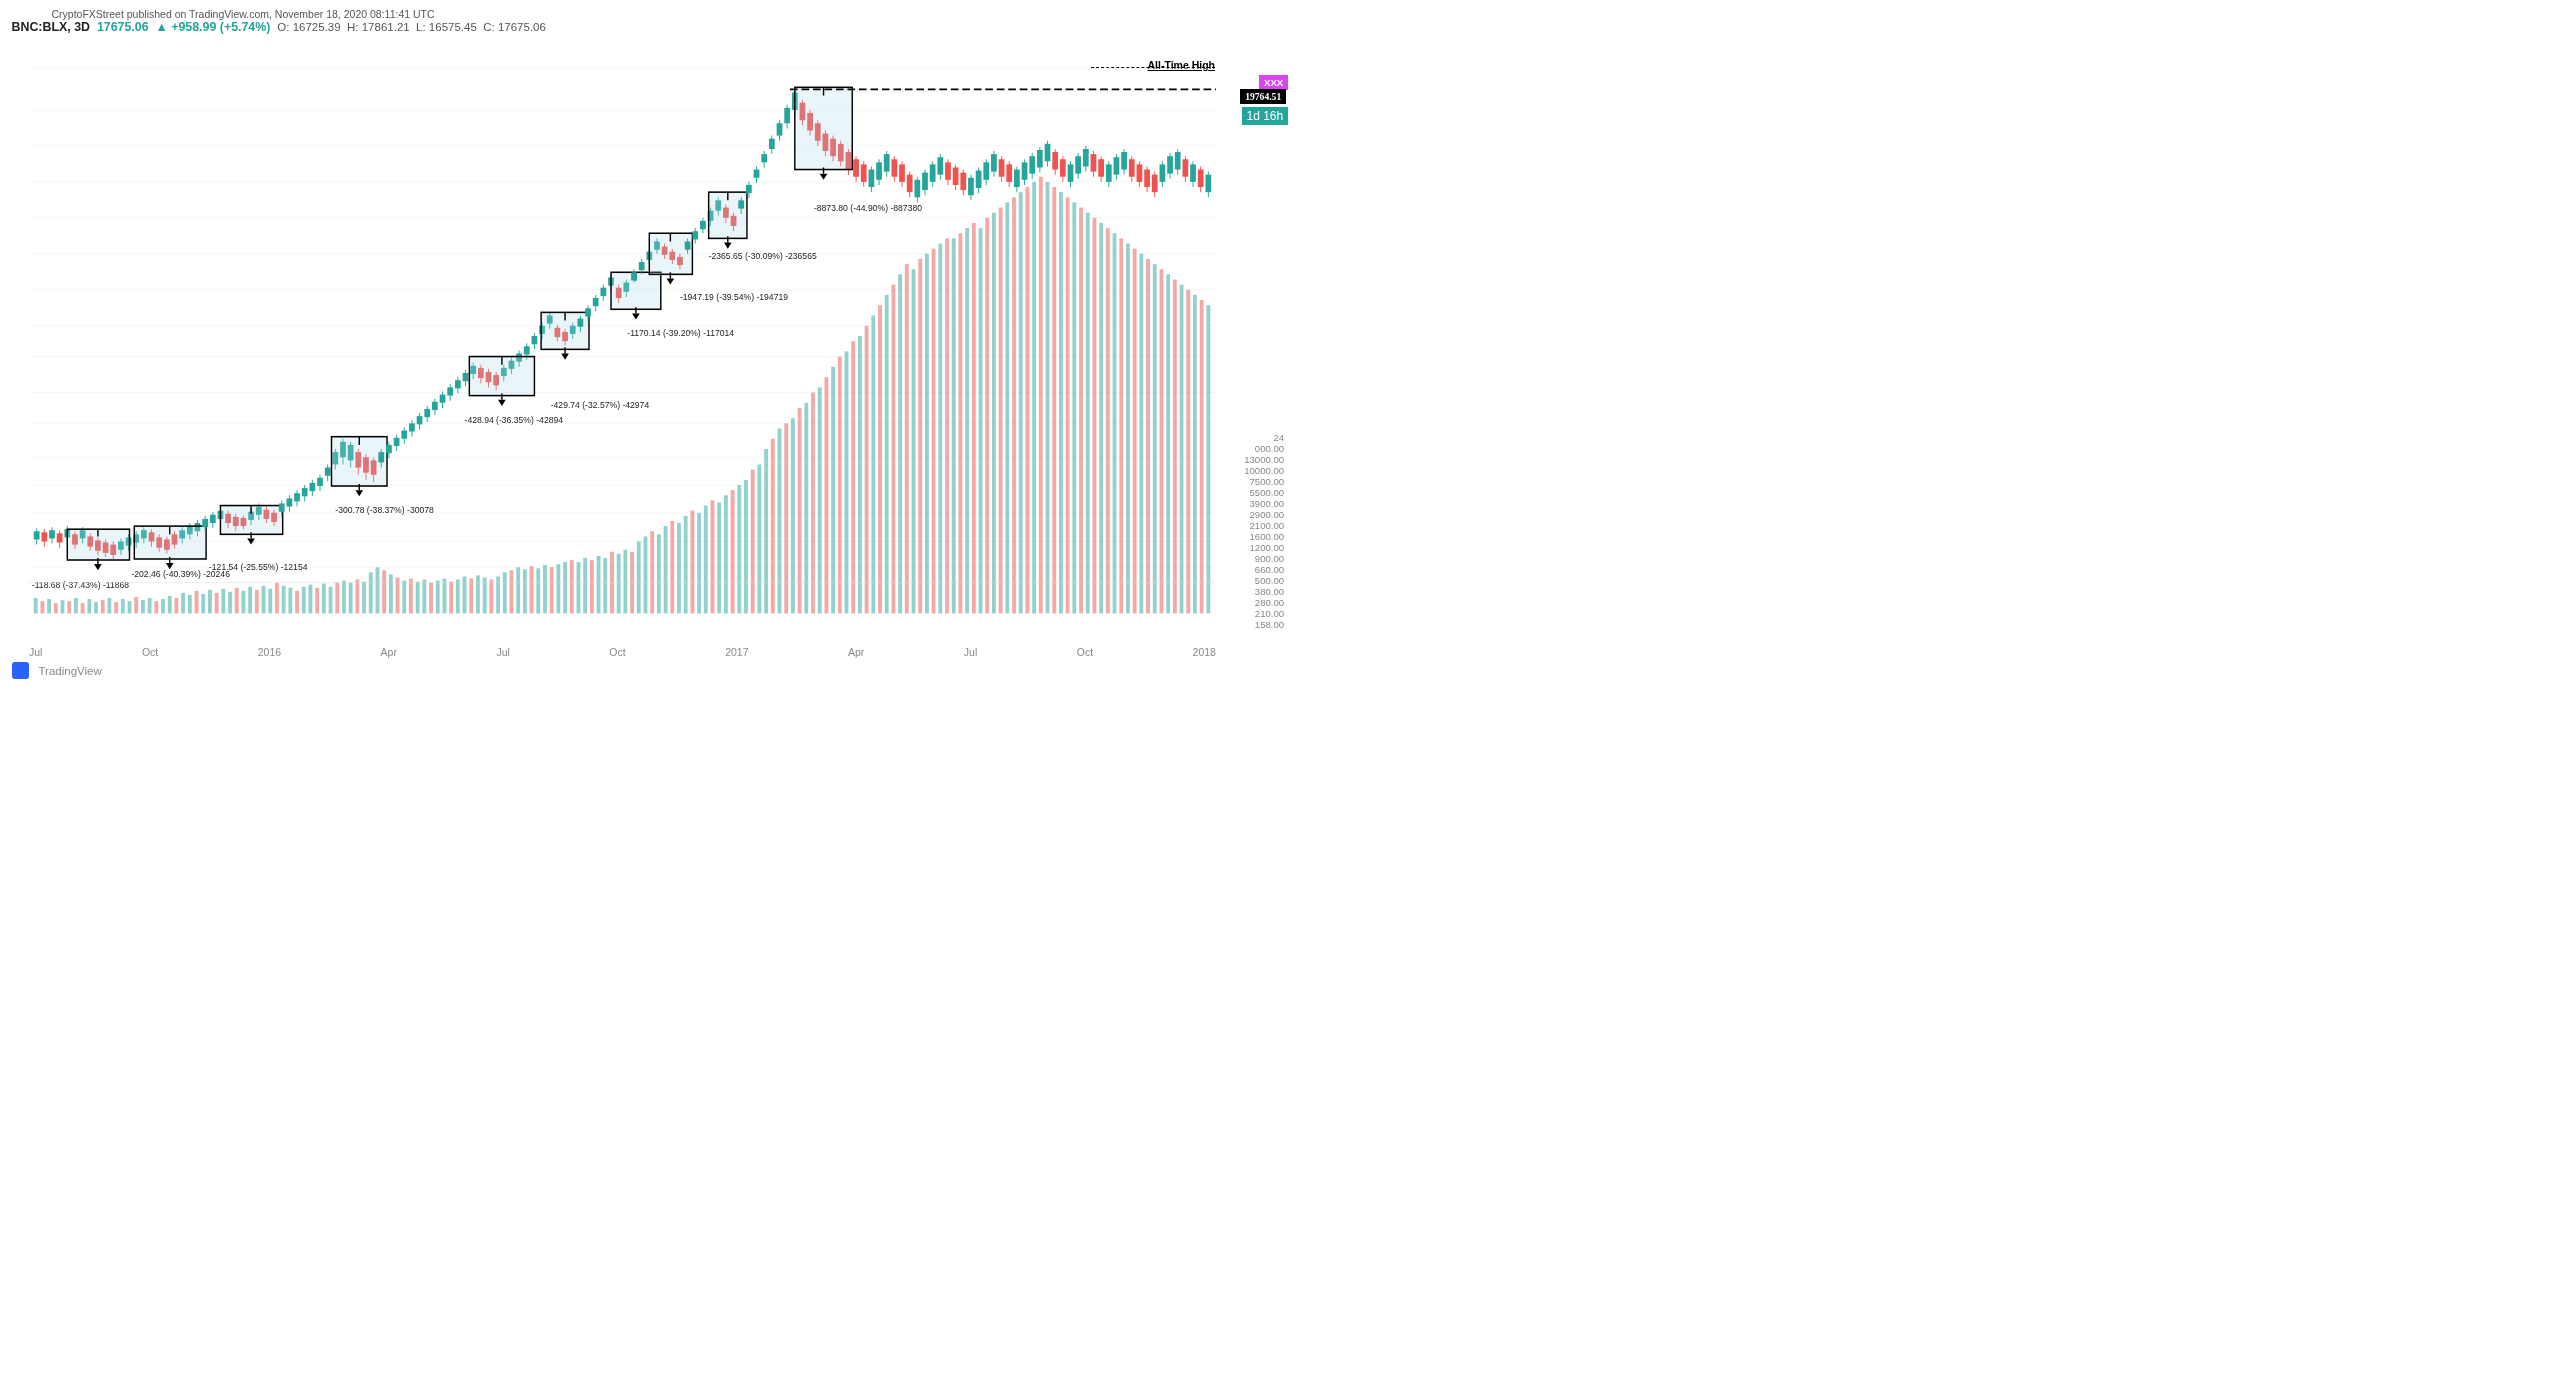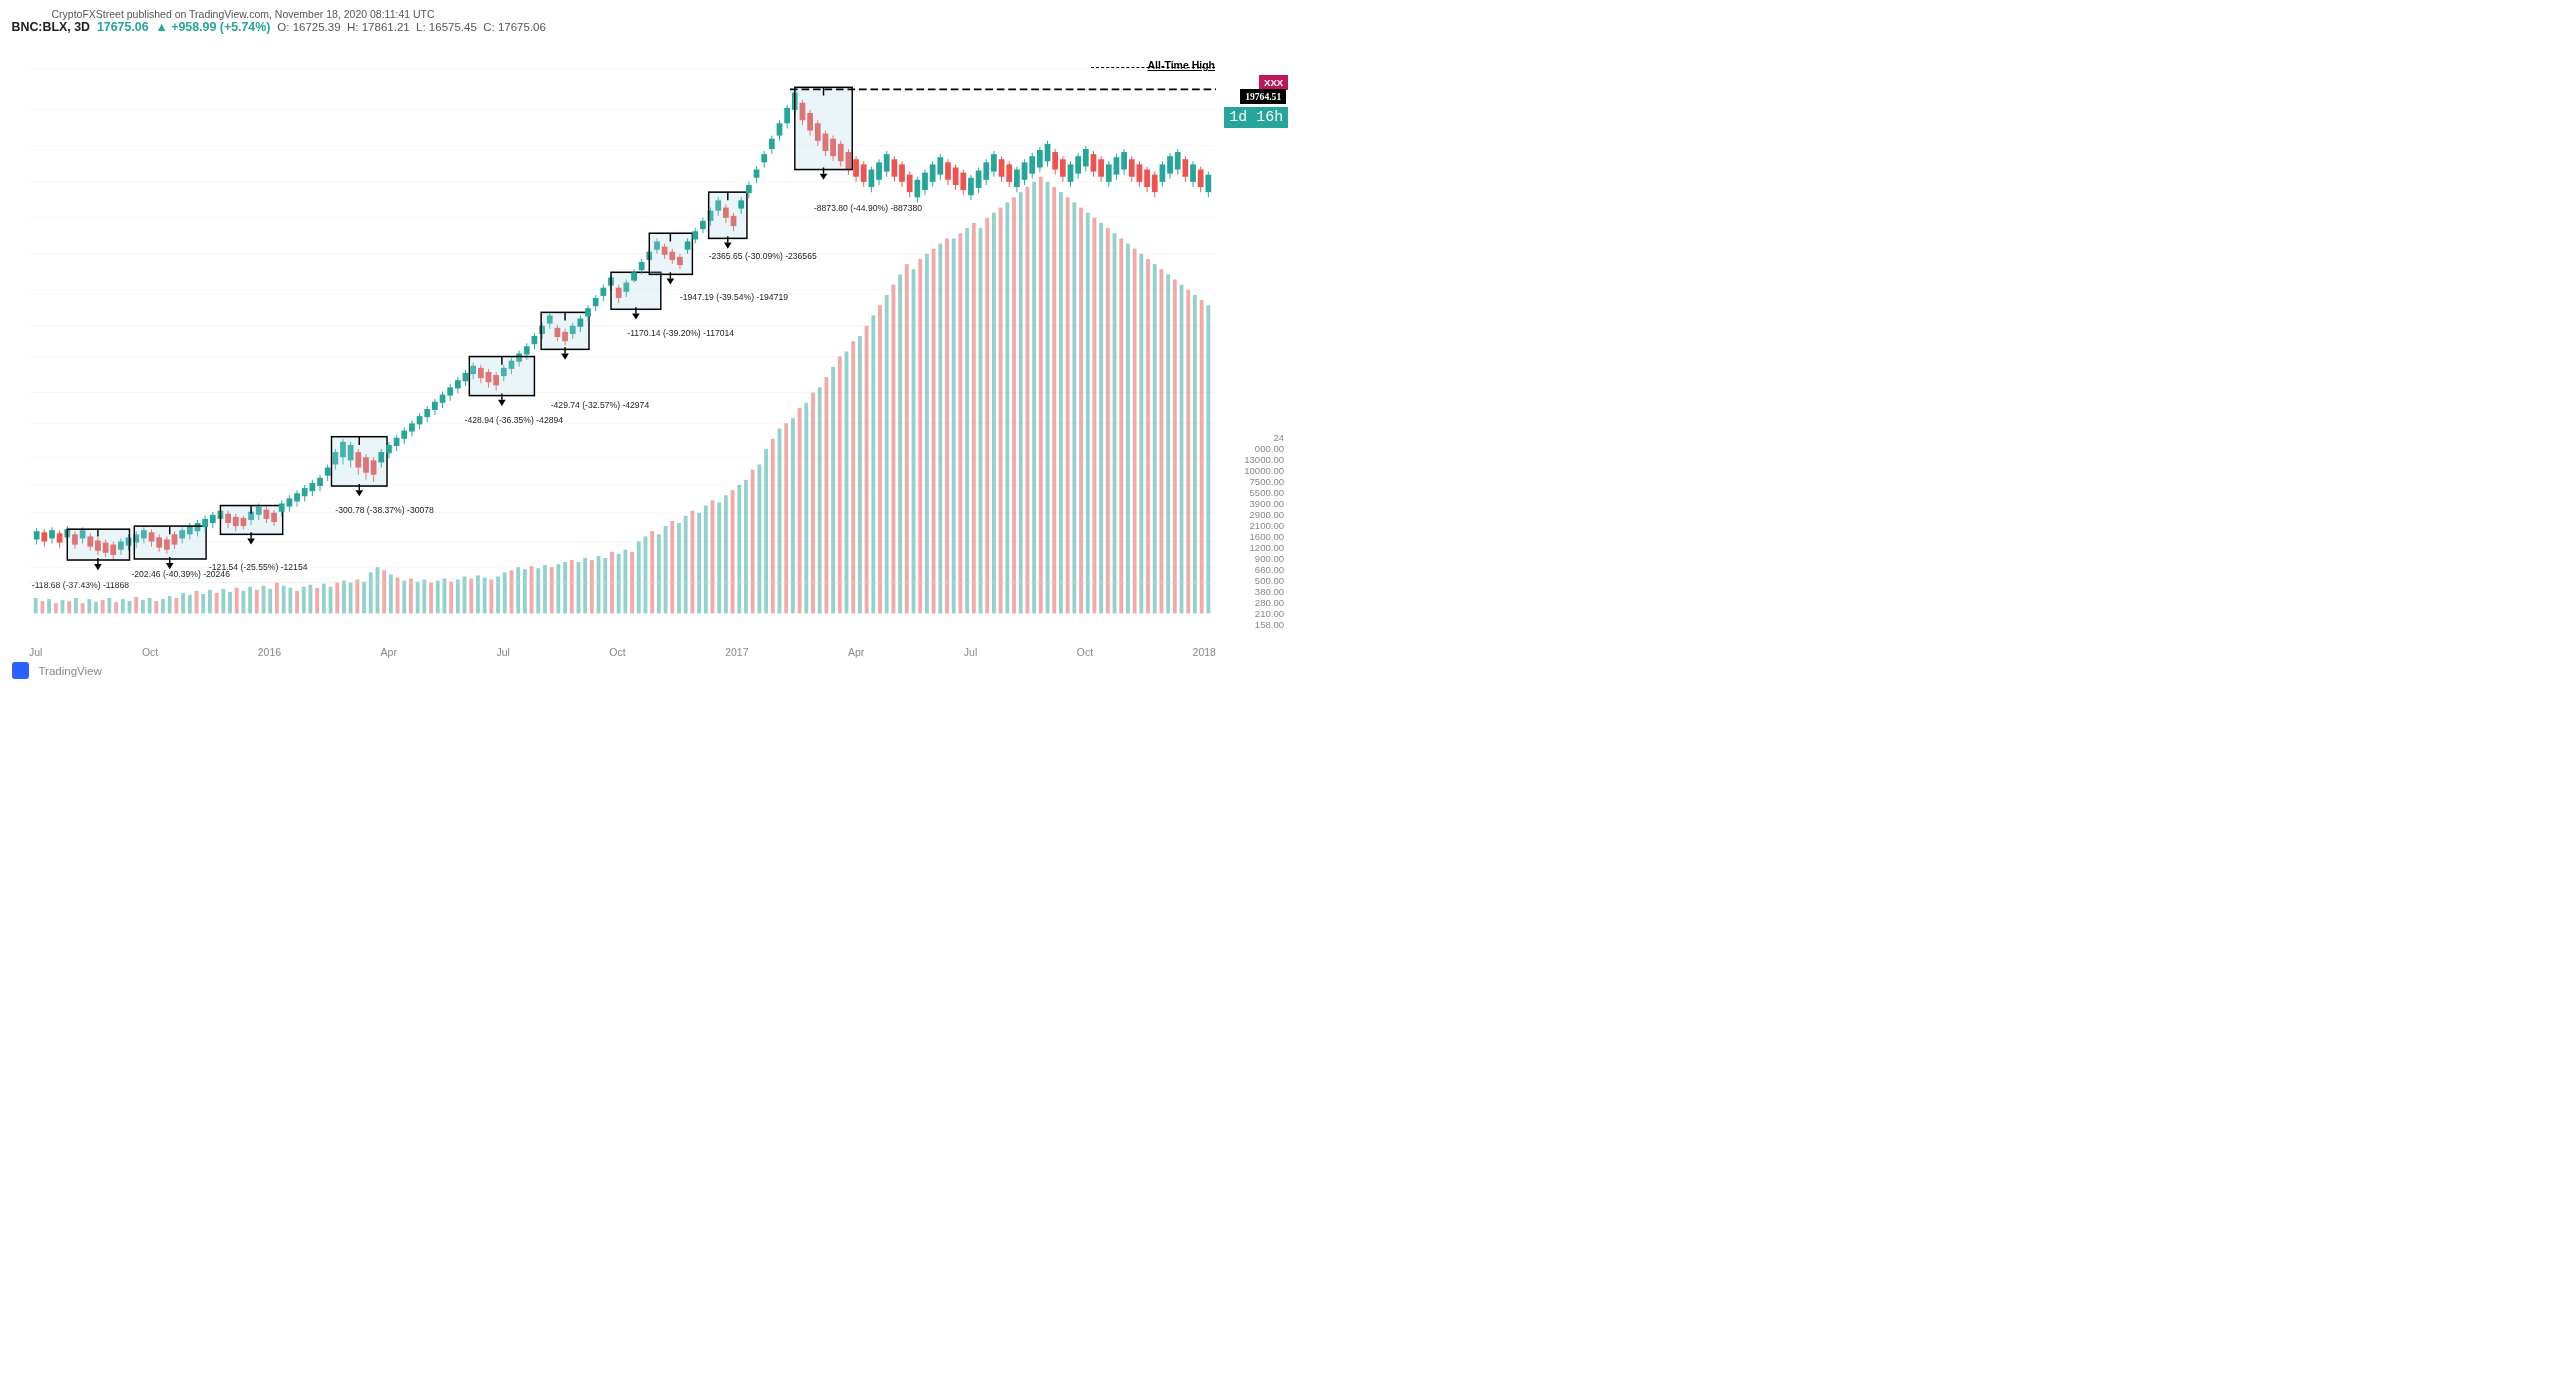--- a/index.html
+++ b/index.html
@@ -127,23 +127,23 @@
     <span>380.00</span>
     <span>280.00</span>
     <span>210.00</span>
     <span>158.00</span>
   </div>
 
   <div style="position:absolute; top:59px; right:73px; font-size:10.5px; font-weight:bold; text-align:right;text-decoration:underline;">
     <span>All-Time High</span>
   </div>
   <div style="position:absolute; top:67px; right:73px; border-top:1.9px dashed #000; width:124px;"></div>
-  <div style="position:absolute; top:75px; right:0; background:#be185d; color:#fff; font-size:9.6px; font-weight:bold; padding:1.9px 4.8px;">XXX</div>
+  <div style="position:absolute; top:75px; right:0; background:#d946ef; color:#fff; font-size:9.6px; font-weight:bold; padding:1.9px 4.8px;">XXX</div>
   <div style="position:absolute; top:89px; right:2px; background:#000000; color:#fff; font-size:9.6px; font-weight:bold; padding:1.9px 4.8px;font-family:Liberation Serif, serif;">19764.51</div>
-  <div style="position:absolute; top:107px; right:0; background:#26a69a; color:#fff; font-size:15px; padding:1.9px 4.8px;font-family:Liberation Mono, monospace;">1d 16h</div>
+  <div style="position:absolute; top:107px; right:0; background:#26a69a; color:#fff; font-size:12px; padding:1.9px 4.8px;">1d 16h</div>
 
   <div class="chart-area">
     <svg width="100%" height="100%" viewBox="0 0 1240 580" preserveAspectRatio="none">
 
       <line x1="0" y1="30" x2="1240" y2="30" stroke="#eee" stroke-width="0.5"></line>
       <line x1="0" y1="70" x2="1240" y2="70" stroke="#eee" stroke-width="0.5"></line>
       <line x1="0" y1="105" x2="1240" y2="105" stroke="#eee" stroke-width="0.5"></line>
       <line x1="0" y1="140" x2="1240" y2="140" stroke="#eee" stroke-width="0.5"></line>
       <line x1="0" y1="175" x2="1240" y2="175" stroke="#eee" stroke-width="0.5"></line>
       <line x1="0" y1="210" x2="1240" y2="210" stroke="#eee" stroke-width="0.5"></line>

